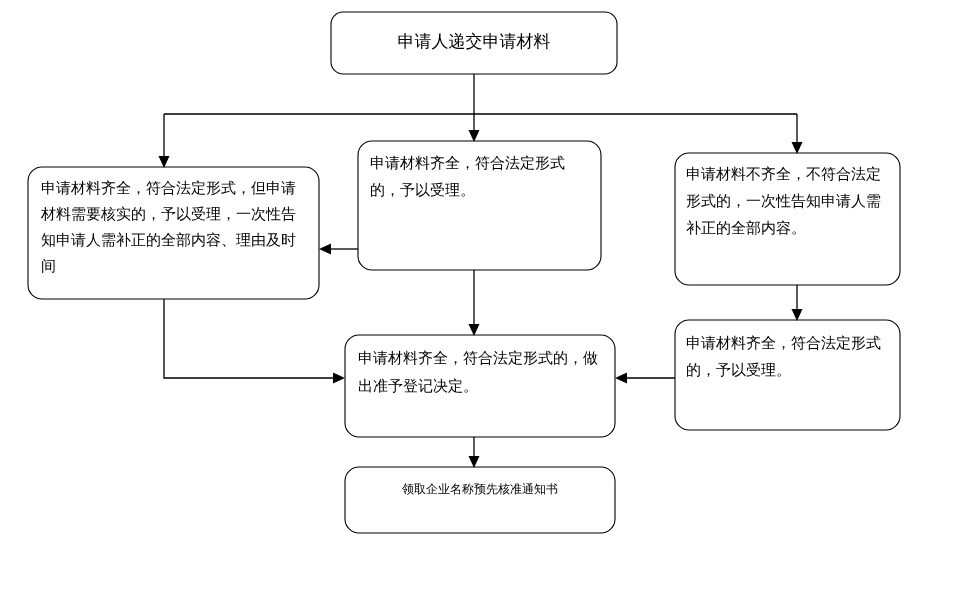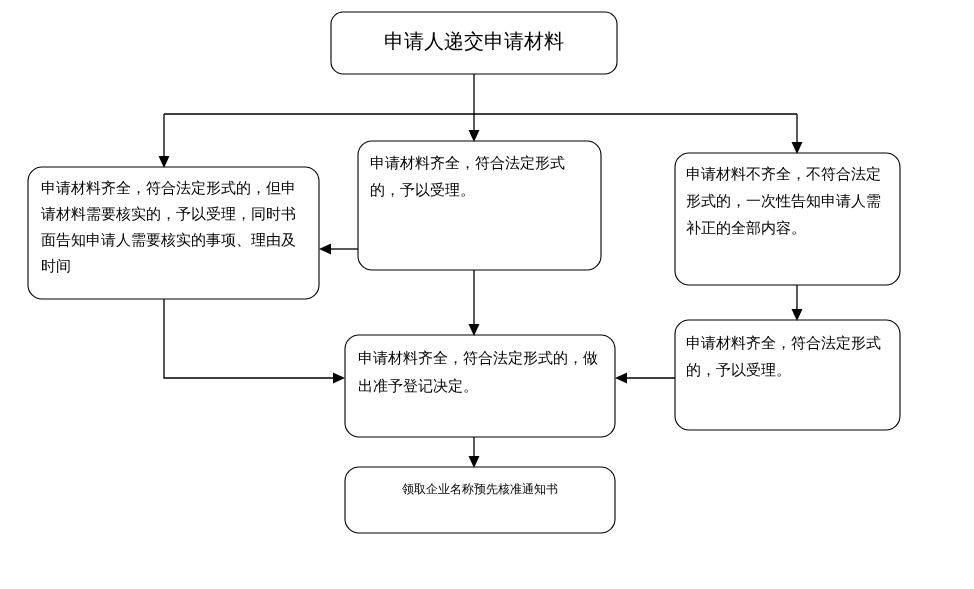--- a/index.html
+++ b/index.html
@@ -124,23 +124,23 @@
       <polygon class="arrow-head" points="615,378 627,372.5 627,383.5"></polygon>
     </g>
 
     <g>
       <path class="connector" d="M 474 437 L 474 460"></path>
       <polygon class="arrow-head" points="474,468 468.5,456 479.5,456"></polygon>
     </g>
 
   </svg>
 
-  <div class="node-text centered" style="left:341px; top:28px; width:266px; font-size:20px; line-height:26px;">申请人递交申请材料</div>
+  <div class="node-text centered" style="left:341px; top:28px; width:266px; font-size:17px; line-height:26px;">申请人递交申请材料</div>
 
-  <div class="node-text leftal" style="left:41px; top:175px; width:267px; font-size:15px; line-height:26px;">申请材料齐全，符合法定形式的，但申请材料需要核实的，予以受理，同时书面告知申请人需要核实的事项、理由及时间</div>
+  <div class="node-text leftal" style="left:41px; top:175px; width:267px; font-size:15px; line-height:26px;">申请材料齐全，符合法定形式，但申请材料需要核实的，予以受理，一次性告知申请人需补正的全部内容、理由及时间</div>
 
   <div class="node-text leftal" style="left:370px; top:150px; width:222px; font-size:15px; line-height:27px;">申请材料齐全，符合法定形式的，予以受理。</div>
 
   <div class="node-text leftal" style="left:358px; top:344px; width:248px; font-size:15px; line-height:28px;">申请材料齐全，符合法定形式的，做出准予登记决定。</div>
 
   <div class="node-text leftal" style="left:686px; top:161px; width:205px; font-size:15px; line-height:27px;">申请材料不齐全，不符合法定形式的，一次性告知申请人需补正的全部内容。</div>
 
   <div class="node-text leftal" style="left:686px; top:330px; width:205px; font-size:15px; line-height:27px;">申请材料齐全，符合法定形式的，予以受理。</div>
 
   <div class="node-text centered" style="left:355px; top:476px; width:250px; font-size:12px; line-height:26px;">领取企业名称预先核准通知书</div>

